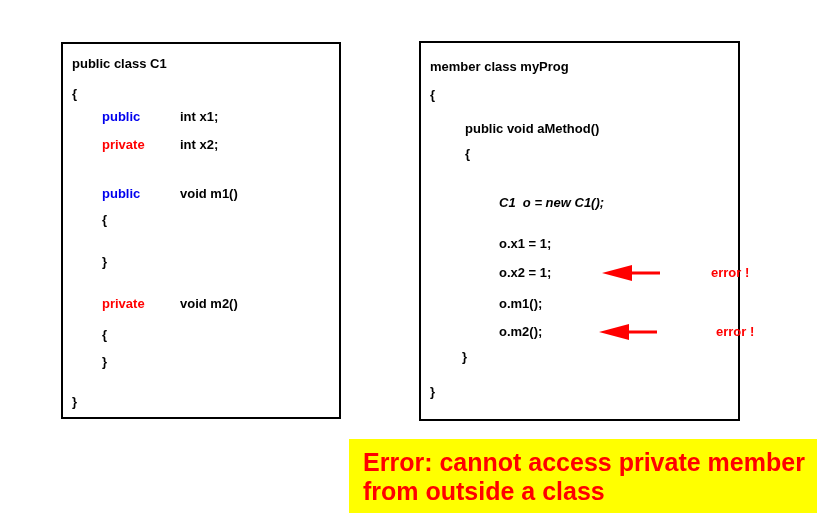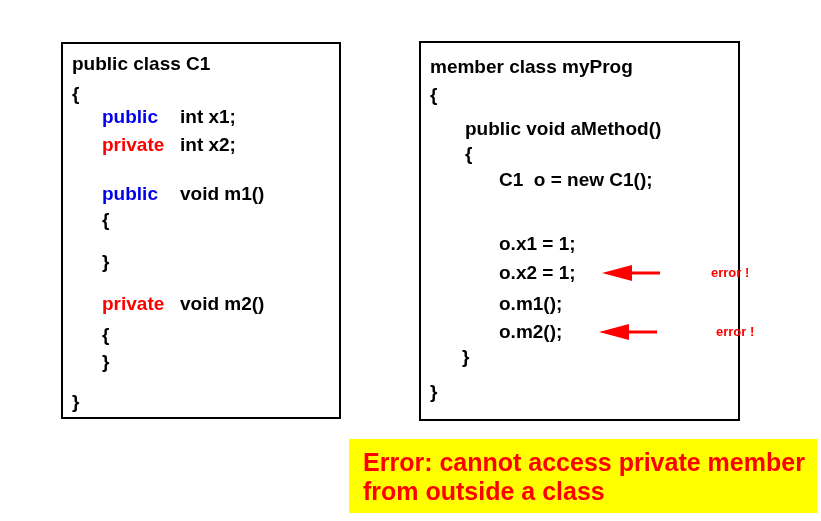--- a/index.html
+++ b/index.html
@@ -19,21 +19,21 @@
   .code-box {
     position: absolute;
     border: 2px solid var(--box-border, #000000);
     background: var(--background, #ffffff);
     box-sizing: border-box;
   }
   #left-box  { left: 61px;  top: 42px; width: 280px; height: 377px; }
   #right-box { left: 419px; top: 41px; width: 321px; height: 380px; }
   .line {
     position: absolute;
-    font-size: 19px;
+    font-size: 13px;
     line-height: 22px;
     color: var(--code-text, #000000);
     white-space: pre;
   }
   .kw { display: inline-block; width: 78px; }
   .kw.blue { color: var(--kw-public, #0000ee); }
   .kw.red  { color: var(--kw-private, #ff0000); }
   .err {
     position: absolute;
     color: var(--error, #ff0000);
@@ -73,21 +73,21 @@
     <div class="line" style="top:280px; left:39px;"><span>{</span></div>
     <div class="line" style="top:307px; left:39px;"><span>}</span></div>
     <div class="line" style="top:347px; left:9px;"><span>}</span></div>
   </div>
 
   <div class="code-box" id="right-box">
     <div class="line" style="top:13px;  left:9px;"><span>member class myProg</span></div>
     <div class="line" style="top:41px;  left:9px;"><span>{</span></div>
     <div class="line" style="top:75px;  left:44px;"><span>public void aMethod()</span></div>
     <div class="line" style="top:100px; left:44px;"><span>{</span></div>
-    <div class="line" style="top:126px; left:78px;"><span>C1  o = new C1();</span></div>
+    <div class="line" style="top:149px; left:78px;font-style:italic;"><span>C1  o = new C1();</span></div>
     <div class="line" style="top:190px; left:78px;"><span>o.x1 = 1;</span></div>
     <div class="line" style="top:219px; left:78px;"><span>o.x2 = 1;</span></div>
     <div class="line" style="top:250px; left:78px;"><span>o.m1();</span></div>
     <div class="line" style="top:278px; left:78px;"><span>o.m2();</span></div>
     <div class="line" style="top:303px; left:41px;"><span>}</span></div>
     <div class="line" style="top:338px; left:9px;"><span>}</span></div>
 
     <svg class="arrow" style="left:181px; top:221px;" width="58" height="18" viewBox="0 0 58 18">
       <polygon points="0,9 30,1 30,17"></polygon>
       <rect x="28" y="7.5" width="30" height="3"></rect>

